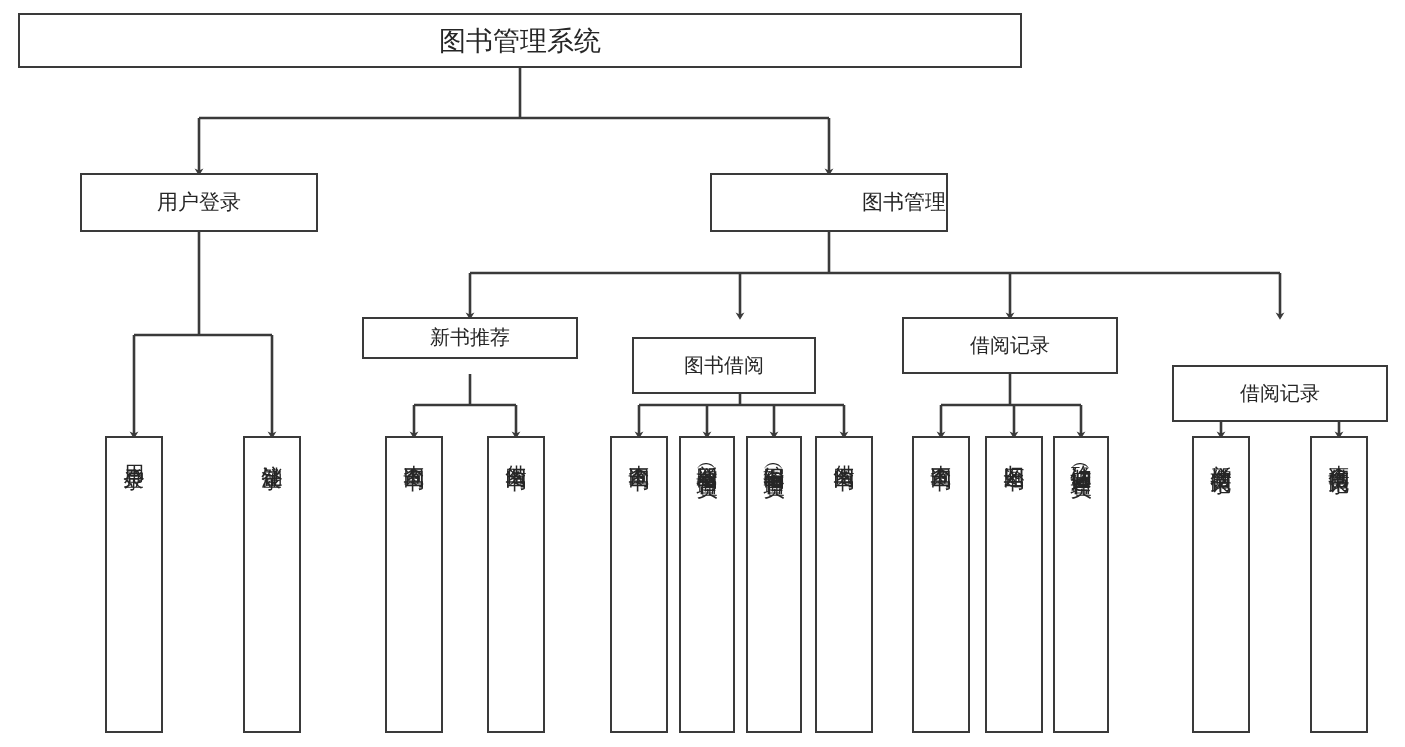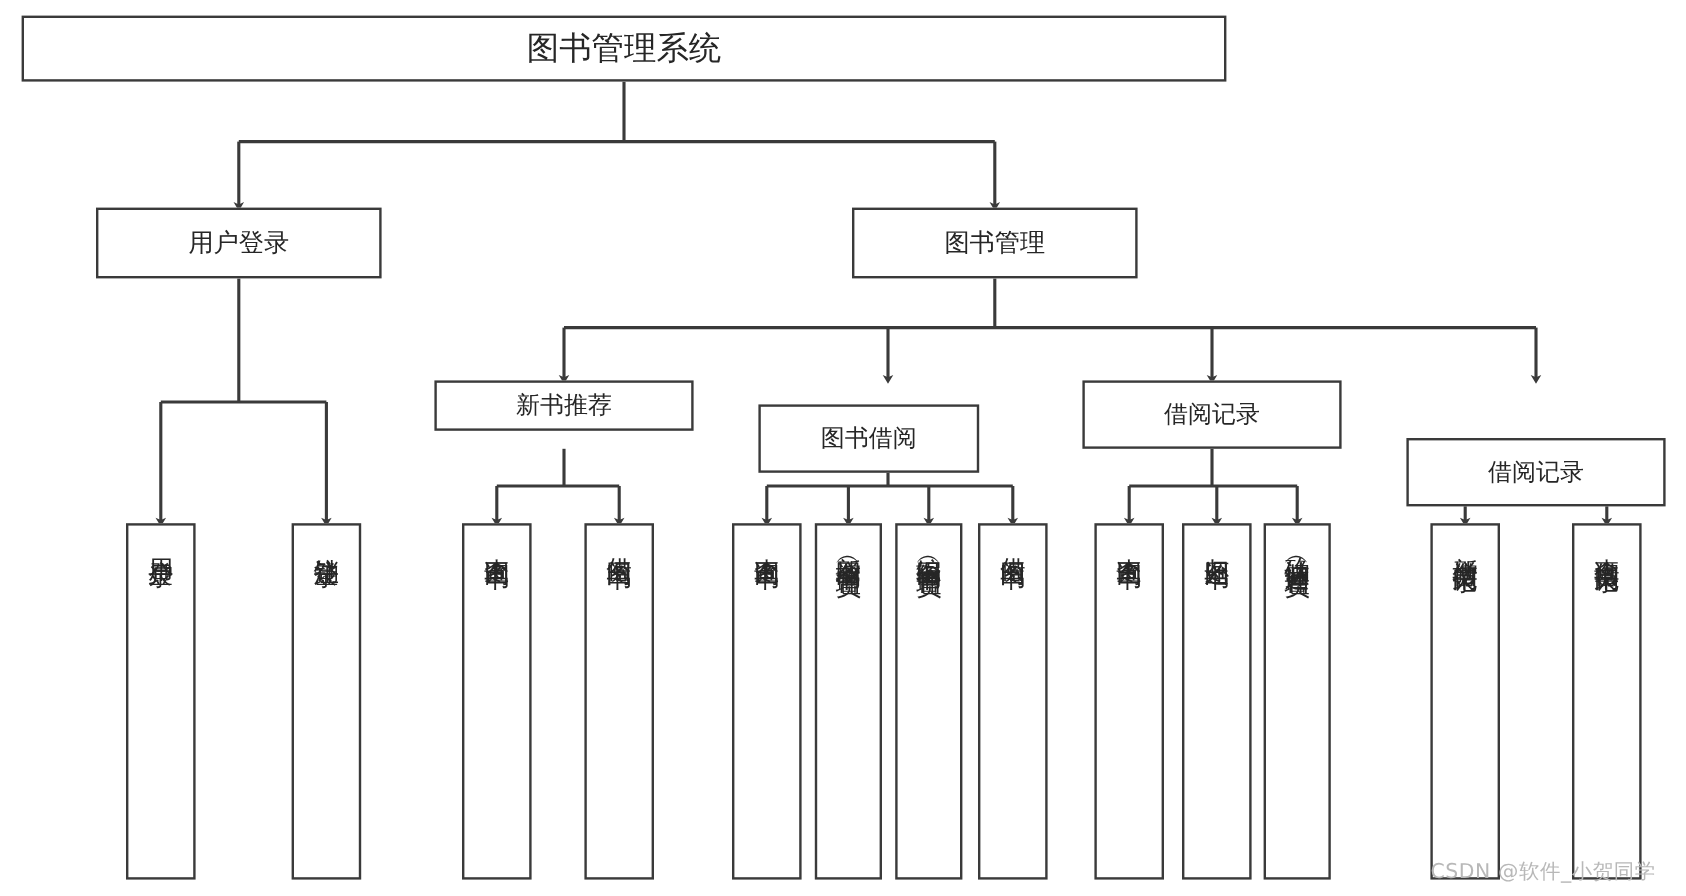--- a/index.html
+++ b/index.html
@@ -110,21 +110,21 @@
       </g>
   </svg>
 
   <div id="node-layer">
       <div class="node root" style="left: 18px; top: 13px; width: 1004px; height: 55px;">
         <div class="label">图书管理系统</div>
       </div>
       <div class="node lvl1" style="left: 80px; top: 173px; width: 238px; height: 59px;">
         <div class="label">用户登录</div>
       </div>
-      <div class="node lvl1" style="left: 710px; top: 173px; width: 238px; height: 59px;">
+      <div class="node lvl1" style="left: 710px; top: 173px; width: 238px; height: 59px; justify-content: flex-end;">
         <div class="label">图书管理</div>
       </div>
       <div class="node lvl2" style="left: 362px; top: 317px; width: 216px; height: 42px; justify-content: center;">
         <div class="label">新书推荐</div>
       </div>
       <div class="node lvl2" style="left: 632px; top: 317px; width: 184px; height: 57px; margin-top: 20px;">
         <div class="label">图书借阅</div>
       </div>
       <div class="node lvl2" style="left: 902px; top: 317px; width: 216px; height: 57px;">
         <div class="label">借阅记录</div>
@@ -166,15 +166,14 @@
         <div class="label">确认归还（管理员）</div>
       </div>
       <div class="node leaf" style="left: 1192px; top: 436px; width: 58px; height: 297px;">
         <div class="label">新增借阅记录</div>
       </div>
       <div class="node leaf" style="left: 1310px; top: 436px; width: 58px; height: 297px;">
         <div class="label">查询借阅记录</div>
       </div>
     </div>
 
-  <div class="watermark" style="left: 1192px; top: 715px;">CSDN @软件_小贺同学</div>
 
 </div>
 
 </body></html>

